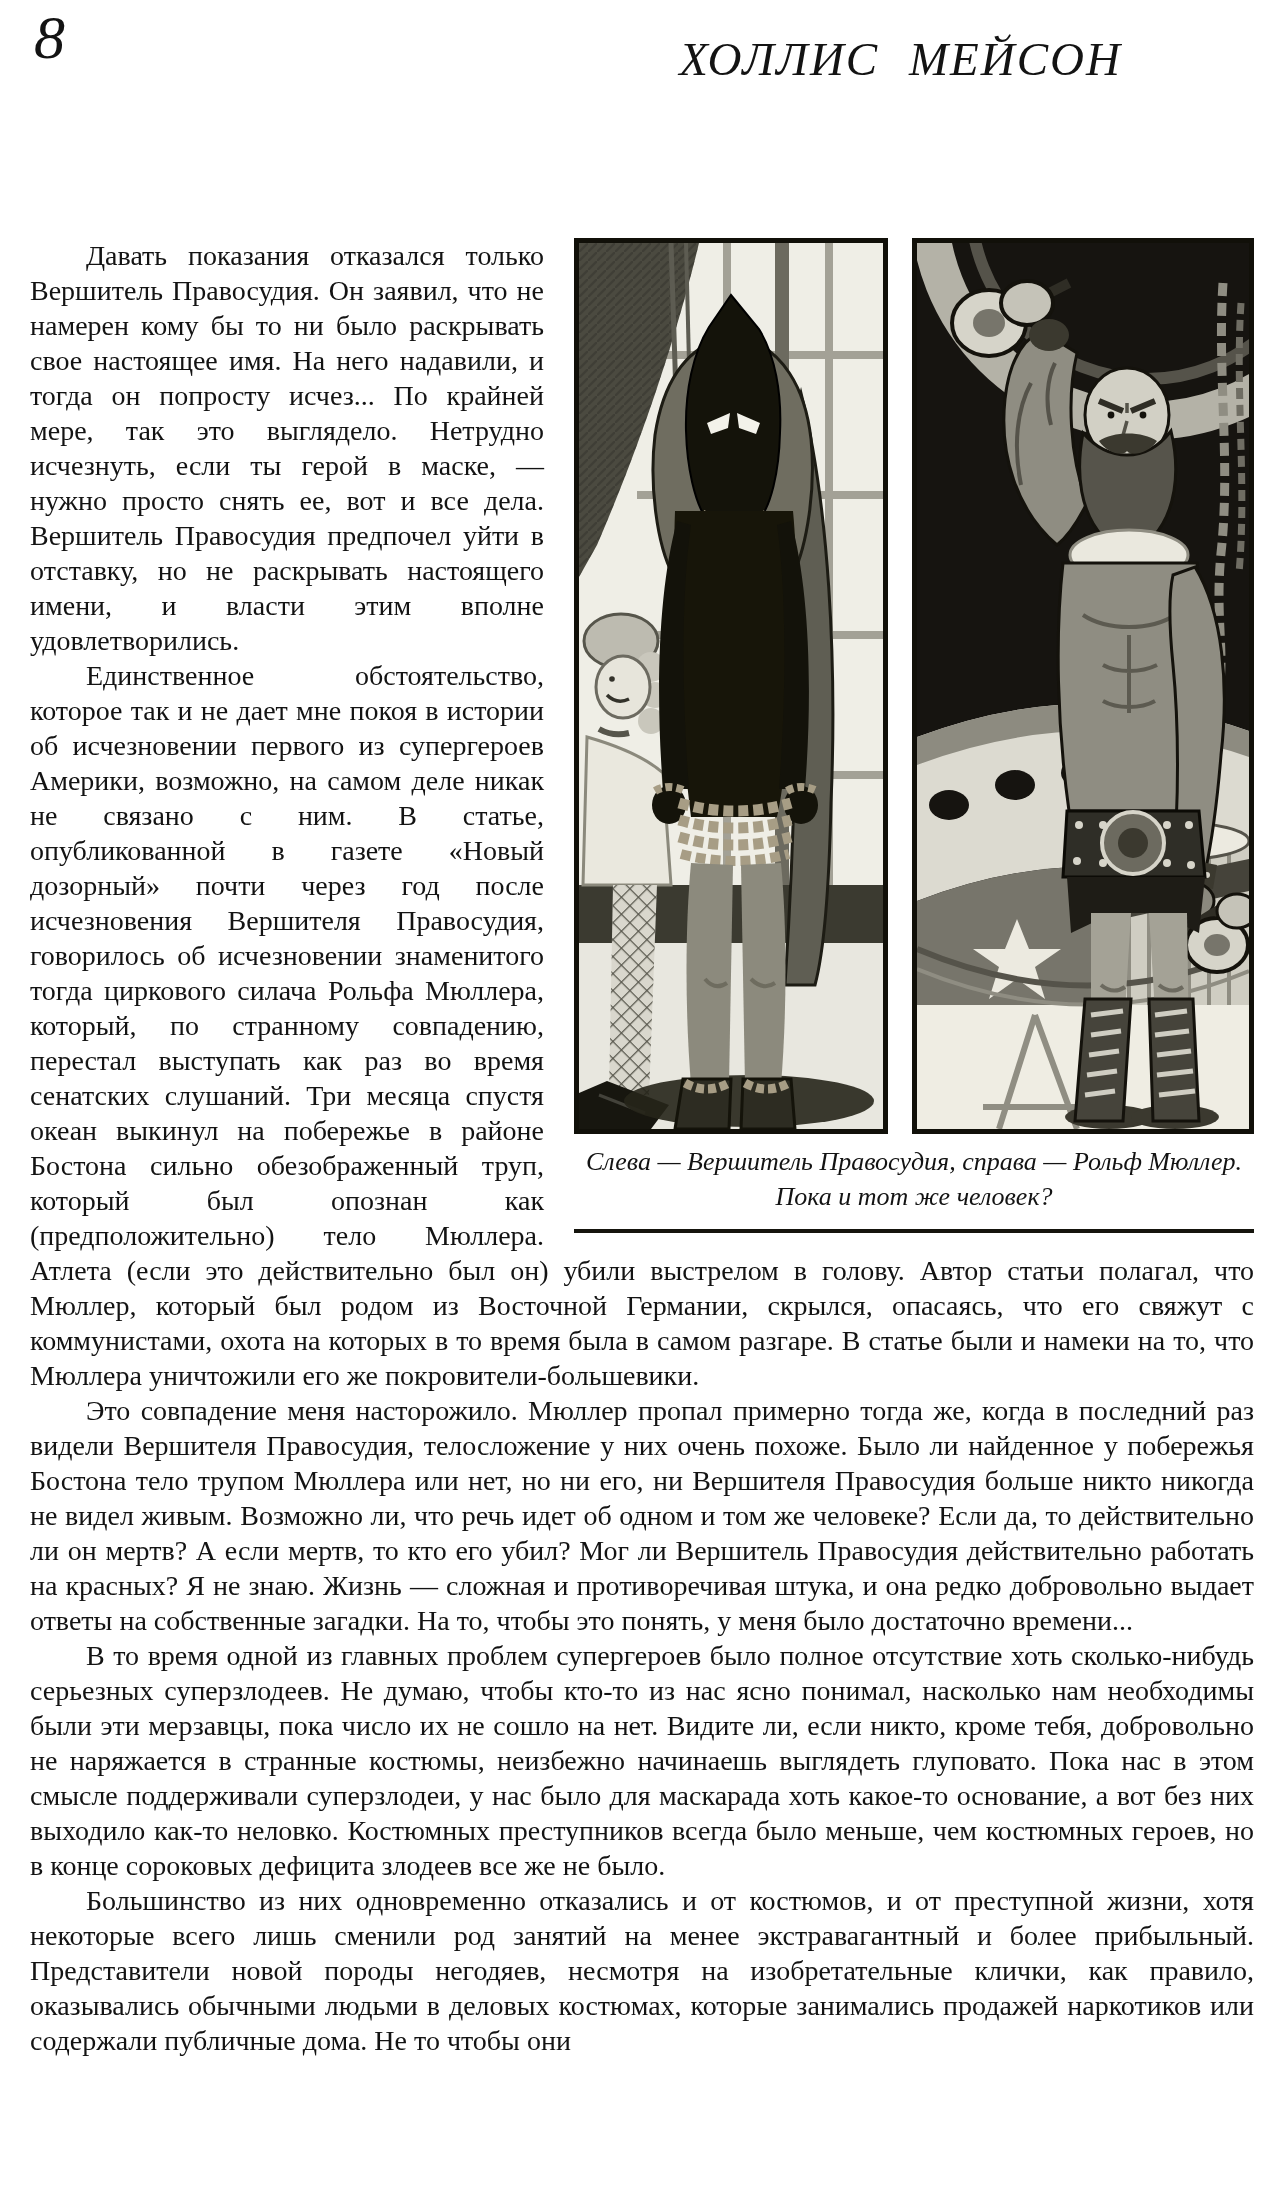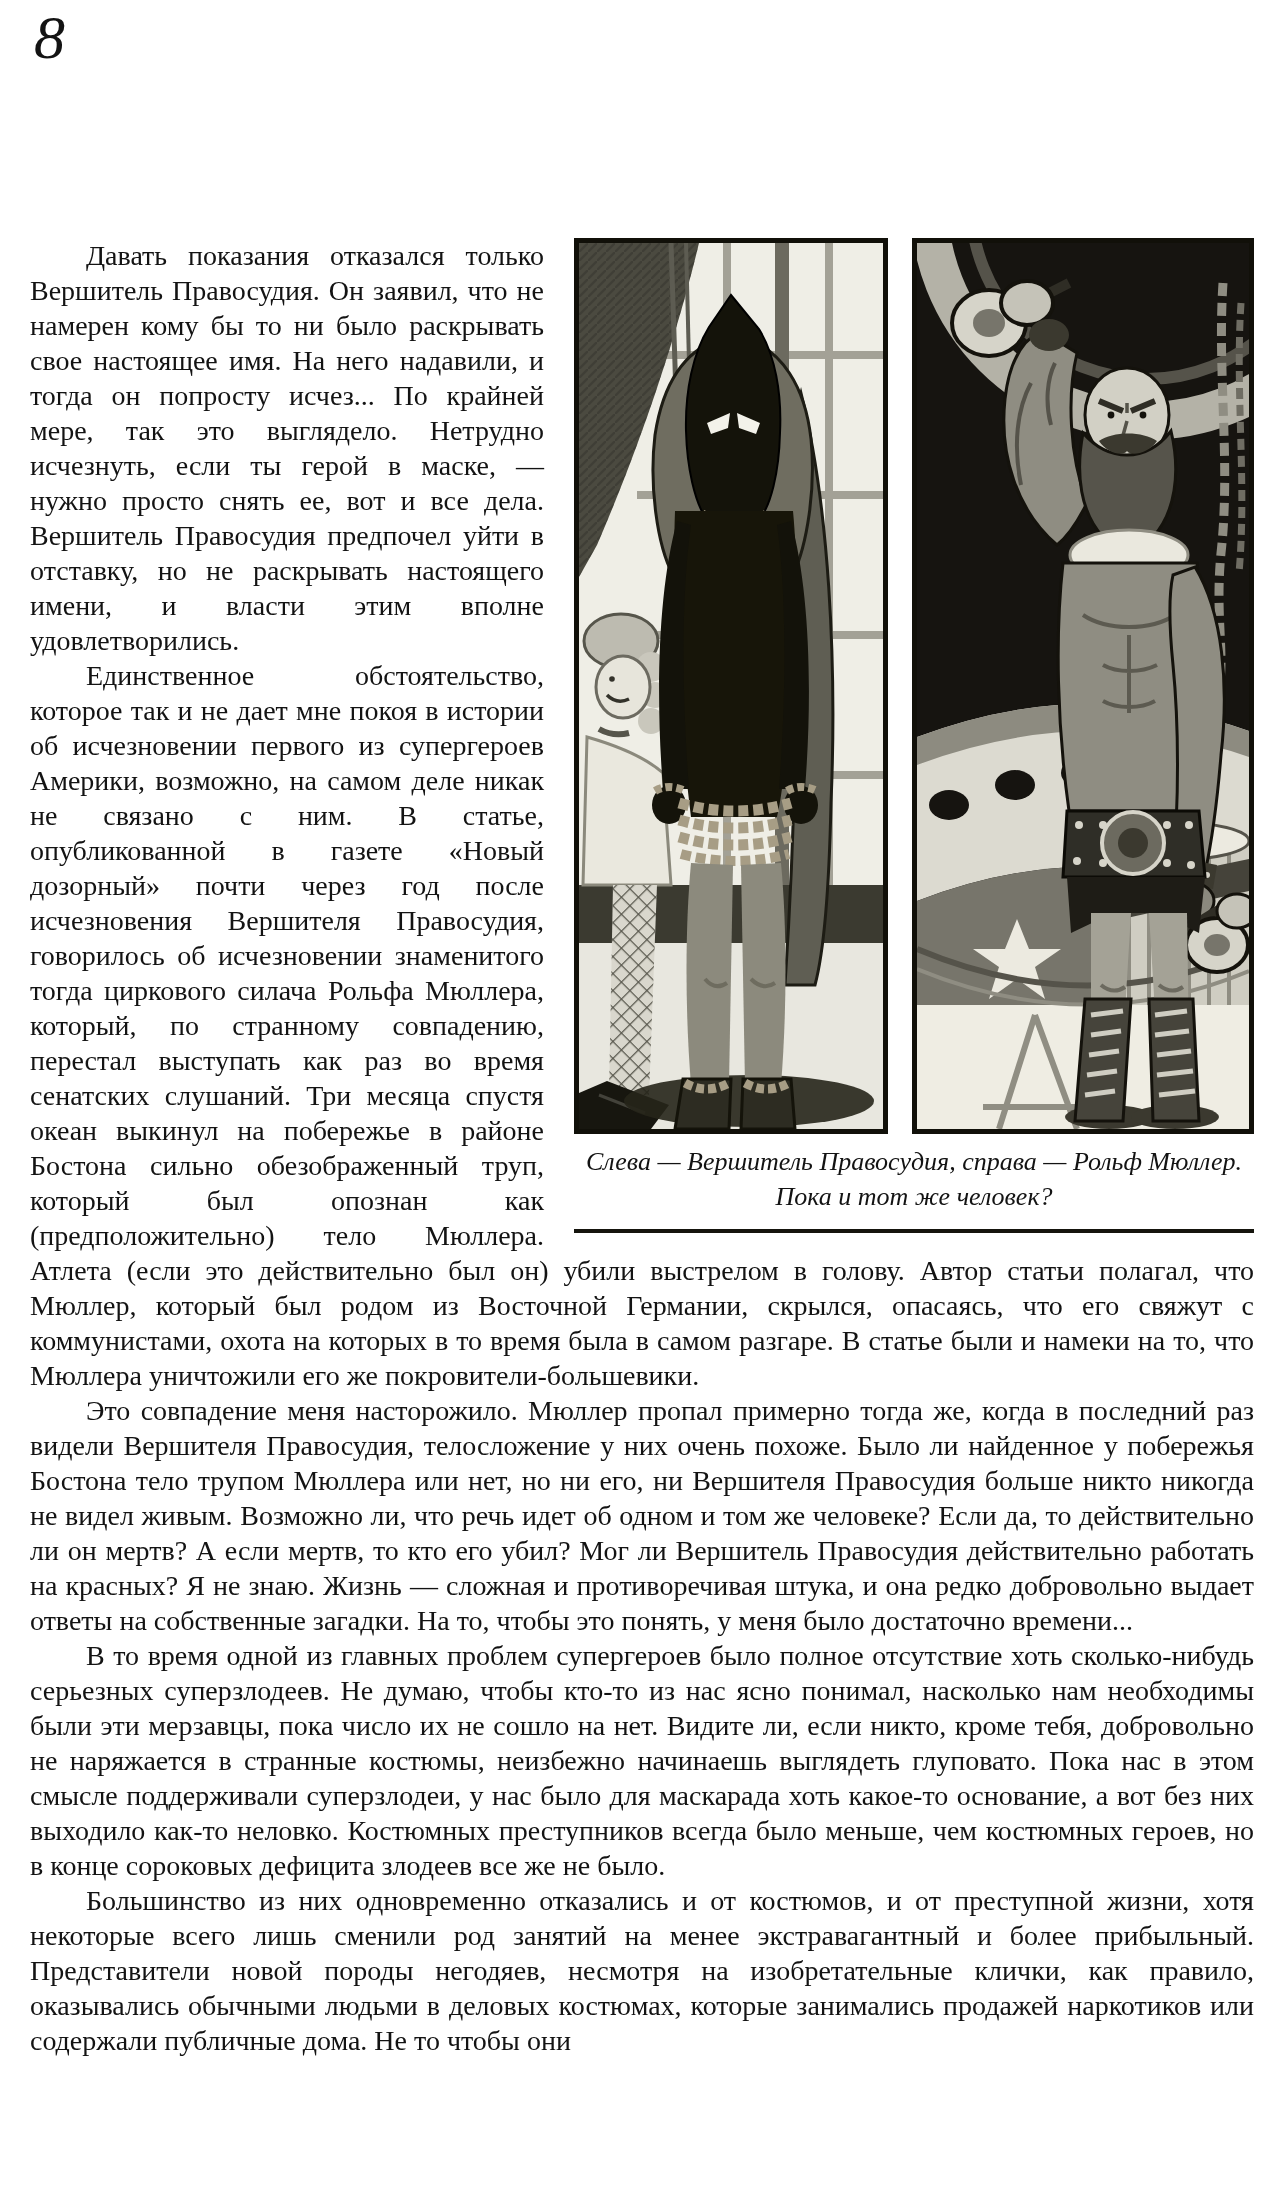--- a/index.html
+++ b/index.html
@@ -76,20 +76,21 @@
     background: #15140d;
     margin-top: 15px;
   }
 </style>
 </head>
 <body>
 
 <div class="page">
 
   <div class="page-number">8</div>
+  <div class="running-title">ХОЛЛИС МЕЙСОН</div>
 
   <div class="content">
 
     <div class="figure-block">
       <div class="panels">
 
         <figure class="panel panel-left" style="margin:0">
           <svg viewBox="0 0 304 886" preserveAspectRatio="none">
             <defs>
               <pattern id="fishnet" width="12" height="12" patternUnits="userSpaceOnUse" patternTransform="rotate(45)">

